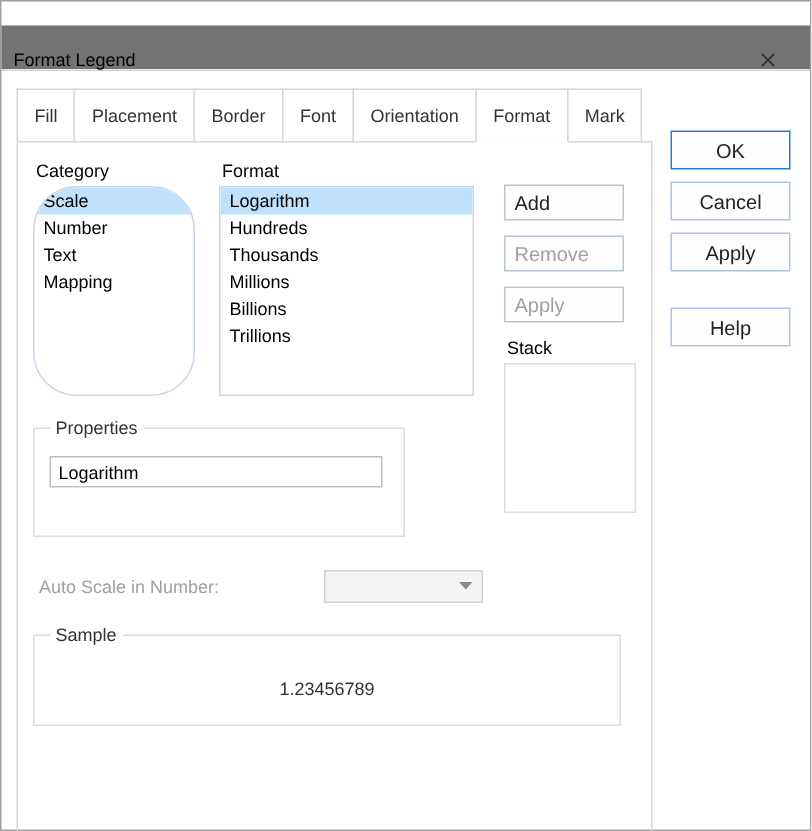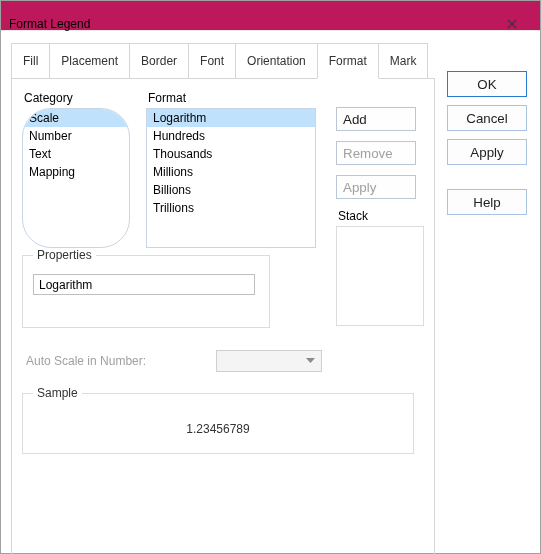--- a/index.html
+++ b/index.html
@@ -12,23 +12,24 @@
   }
   .window {
     width: 541px; height: 554px;
     border: 1px solid #a0a0a0;
     background: #fff;
     display: flex; flex-direction: column;
   }
   .titlebar {
     height: 30px;
     display: flex; align-items: center;
-    background: #be185d;
+    background: #737373;
     border-bottom: 1px solid #e8e8e8;
     padding: 16px 8px 0 8px;
+    margin-top: 16px;
   }
   .titlebar .title { flex: 1; font-size: 12px; }
   .titlebar .close {
     width: 40px; height: 28px;
     display: flex; align-items: center; justify-content: center;
     color: #333;
   }
   .titlebar .close svg { width: 10px; height: 10px; }
   .client {
     flex: 1; display: flex;
@@ -98,21 +99,21 @@
     margin-bottom: 8px;
     color: #222;
   }
   .sidebtn.primary { border: 1px solid #2a7ad4; }
   fieldset {
     border: 1px solid #dcdcdc;
     margin: 0;
     padding: 12px 10px 20px 10px;
   }
   legend { padding: 0 4px; color: #333; }
-  .fs-properties { margin-top: 0; width: 248px; height: 80px; }
+  .fs-properties { margin-top: 14px; width: 248px; height: 80px; }
   .prop-input {
     width: 222px; height: 21px;
     border: 1px solid #bfbfbf;
     padding: 2px 5px;
     font: inherit;
     background: #fff;
   }
   .stackwrap { margin-top: 8px; }
   .stacklabel { margin: 0 0 3px 2px; }
   .stackbox {

